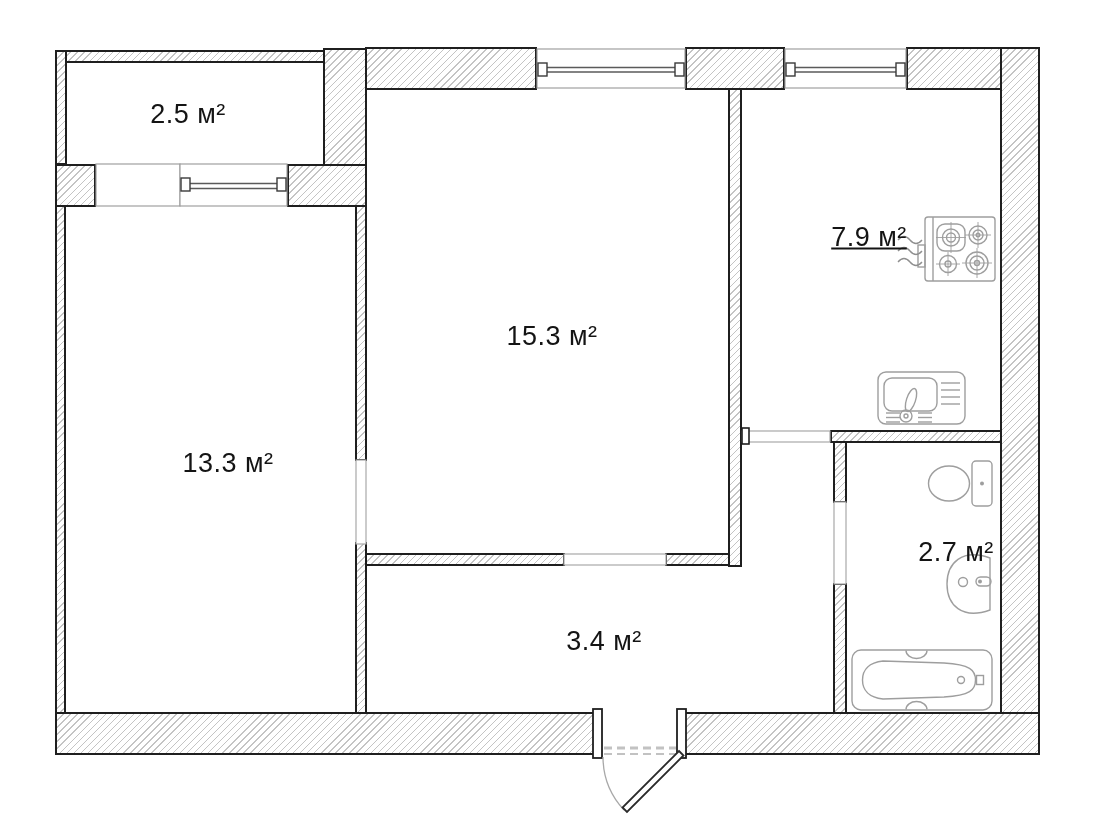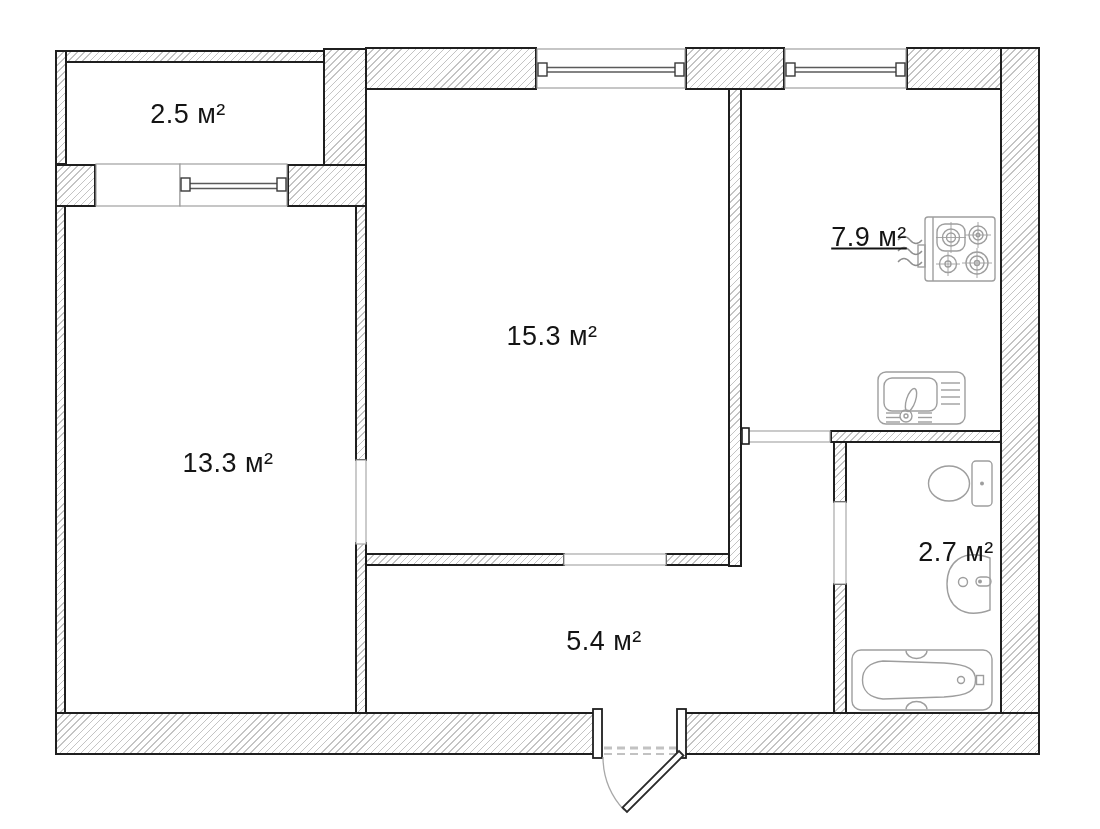--- a/index.html
+++ b/index.html
@@ -167,15 +167,15 @@
       <path d="M906 650.5 A10.5 8 0 0 0 927 650.5"></path>
       <path d="M906 709.5 A10.5 8 0 0 1 927 709.5"></path>
     </g>
   </svg>
 
   <div class="room-label" style="left:188px;top:114px;">2.5 м²</div>
   <div class="room-label" style="left:208px;top:463px;margin-left:20px;">13.3 м²</div>
   <div class="room-label" style="left:552px;top:324px;margin-top:12px;">15.3 м²</div>
   <div class="room-label" style="left:869px;top:237px;text-decoration:underline;">7.9 м²</div>
   <div class="room-label" style="left:926px;top:552px;margin-left:30px;">2.7 м²</div>
-  <div class="room-label" style="left:604px;top:641px;">5.4 м²</div>
+  <div class="room-label" style="left:604px;top:641px;">3.4 м²</div>
 
 </div>
 
 </body></html>

